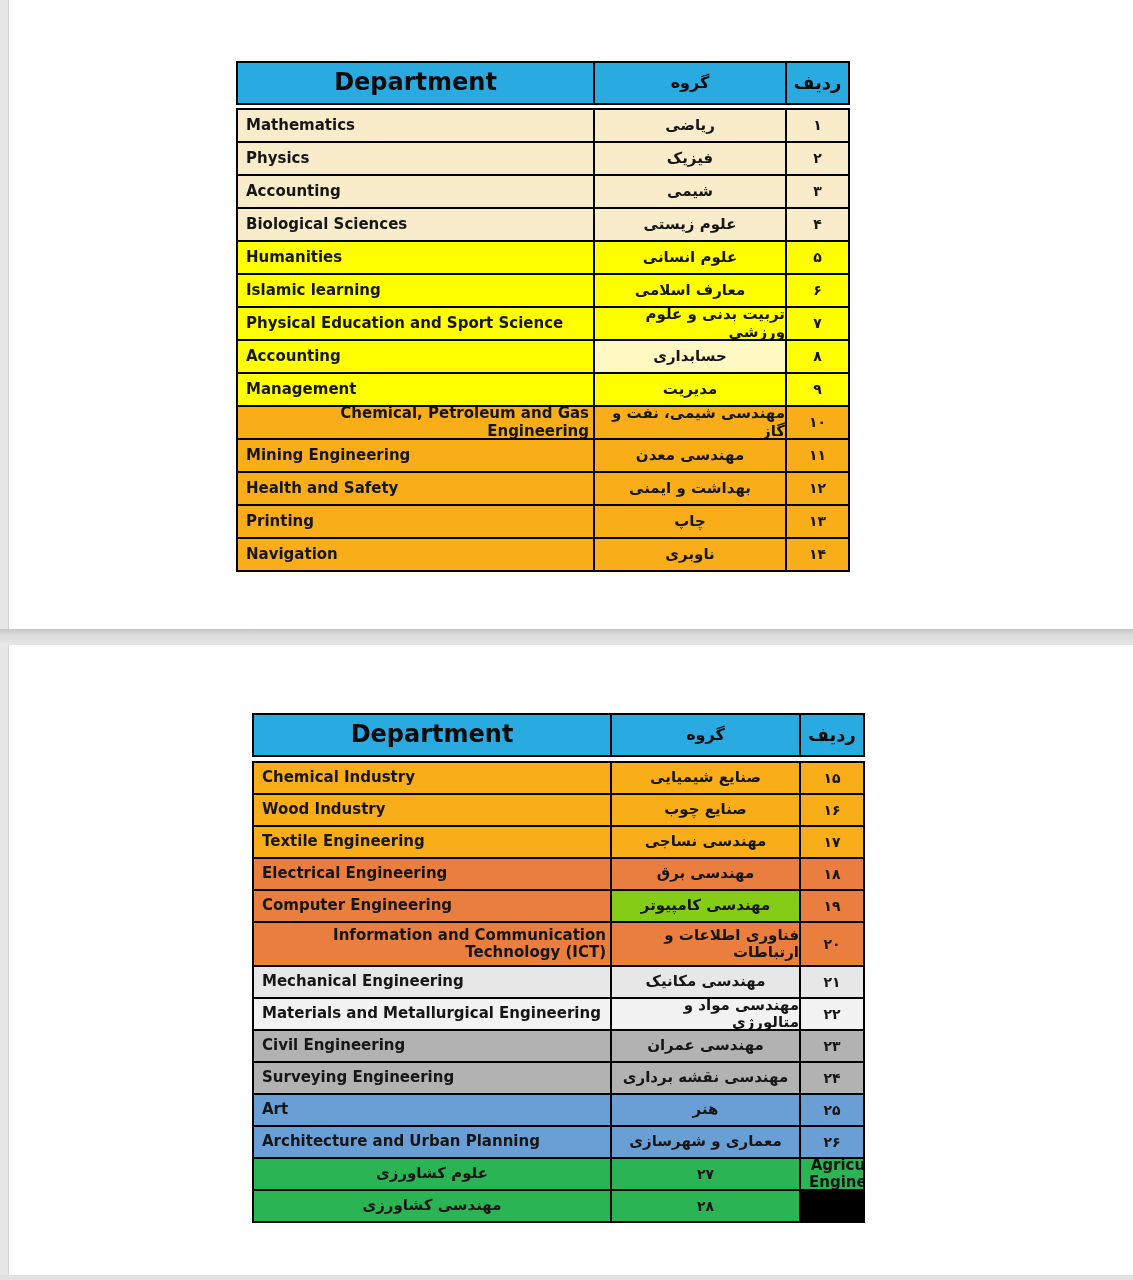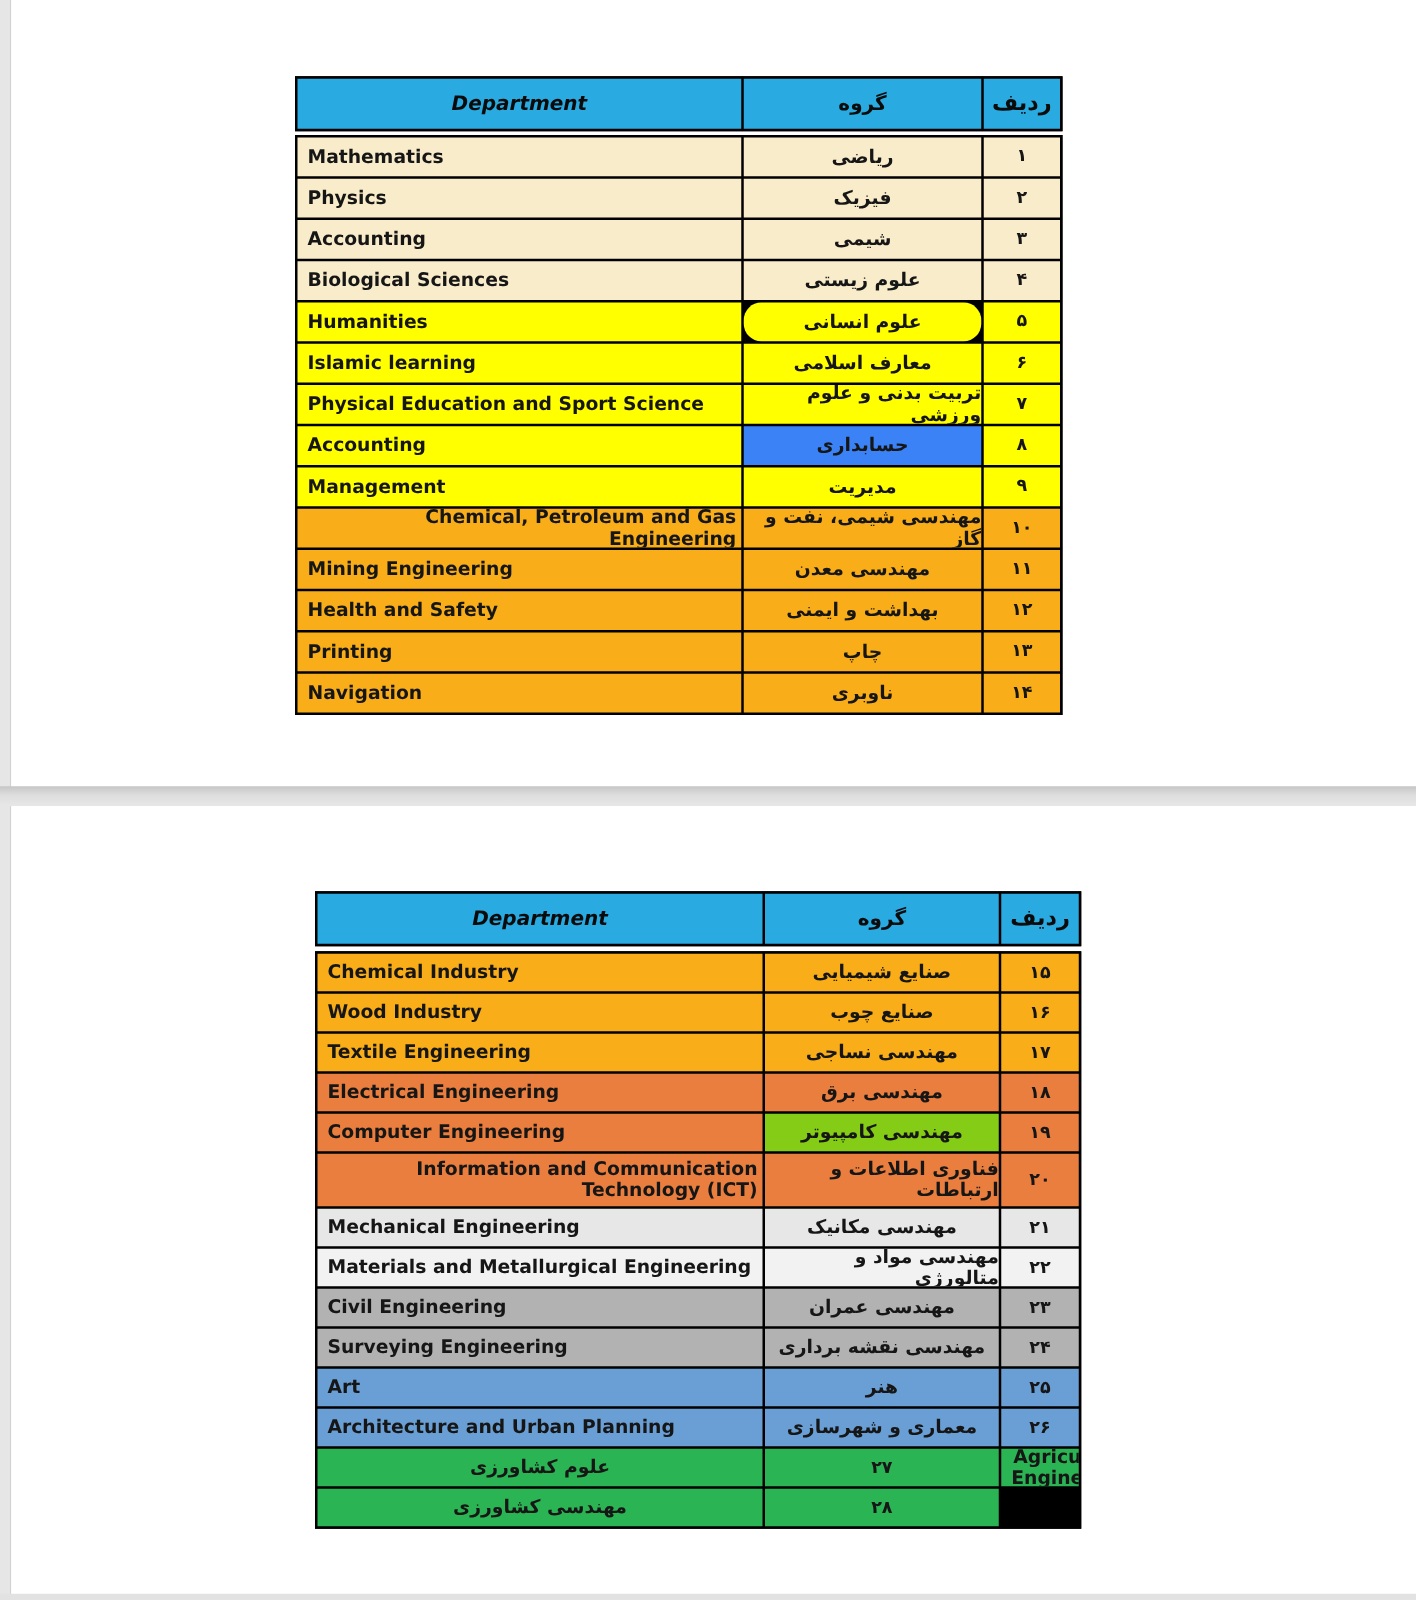--- a/index.html
+++ b/index.html
@@ -38,21 +38,21 @@
   .t2 .tbody{margin-top:4px;grid-template-rows:repeat(5,30px) 42px repeat(8,30px);}
   .cell{
     display:flex;align-items:center;justify-content:center;
     font-weight:bold;font-size:15px;color:#161616;
     line-height:1.15;overflow:hidden;
   }
   .cell.dept{justify-content:flex-start;text-align:right;padding:0 4px 0 8px;}
   .cell.grp{direction:rtl;}
   .cell.num{font-size:14px;direction:rtl;}
   .thead .cell{background:var(--header-blue,#29abe2);color:#0b0b0b;}
-  .thead .hdept{font-size:16px;justify-content:center;padding:16px;font-style:italic;}
+  .thead .hdept{font-size:24px;justify-content:center;padding:16px;}
   .thead .hgrp{font-size:16px;}
   .thead .hnum{font-size:18px;}
 </style>
 </head>
 <body>
 
 <div class="left-strip"></div>
 <div class="page page-1"></div>
 <div class="page-gap"></div>
 <div class="page page-2"></div>
@@ -71,30 +71,30 @@
       <div class="cell dept" style="background: rgb(249, 236, 202);">Physics</div>
       <div class="cell grp" style="background: rgb(249, 236, 202);">فیزیک</div>
       <div class="cell num" style="background: rgb(249, 236, 202);">۲</div>
       <div class="cell dept" style="background: rgb(249, 236, 202);">Accounting</div>
       <div class="cell grp" style="background: rgb(249, 236, 202);">شیمی</div>
       <div class="cell num" style="background: rgb(249, 236, 202);">۳</div>
       <div class="cell dept" style="background: rgb(249, 236, 202);">Biological Sciences</div>
       <div class="cell grp" style="background: rgb(249, 236, 202);">علوم زیستی</div>
       <div class="cell num" style="background: rgb(249, 236, 202);">۴</div>
       <div class="cell dept" style="background: rgb(255, 255, 0);">Humanities</div>
-      <div class="cell grp" style="background: rgb(255, 255, 0); border-radius: 14px;">علوم انسانی</div>
+      <div class="cell grp" style="background: rgb(255, 255, 0);">علوم انسانی</div>
       <div class="cell num" style="background: rgb(255, 255, 0);">۵</div>
       <div class="cell dept" style="background: rgb(255, 255, 0);">Islamic learning</div>
       <div class="cell grp" style="background: rgb(255, 255, 0);">معارف اسلامی</div>
       <div class="cell num" style="background: rgb(255, 255, 0);">۶</div>
       <div class="cell dept" style="background: rgb(255, 255, 0);">Physical Education and Sport Science</div>
       <div class="cell grp" style="background: rgb(255, 255, 0);">تربیت بدنی و علوم ورزشی</div>
       <div class="cell num" style="background: rgb(255, 255, 0);">۷</div>
       <div class="cell dept" style="background: rgb(255, 255, 0);">Accounting</div>
-      <div class="cell grp" style="background: #3b82f6;">حسابداری</div>
+      <div class="cell grp" style="background: #fef9c3;">حسابداری</div>
       <div class="cell num" style="background: rgb(255, 255, 0);">۸</div>
       <div class="cell dept" style="background: rgb(255, 255, 0);">Management</div>
       <div class="cell grp" style="background: rgb(255, 255, 0);">مدیریت</div>
       <div class="cell num" style="background: rgb(255, 255, 0);">۹</div>
       <div class="cell dept" style="background: rgb(249, 174, 25);">Chemical, Petroleum and Gas Engineering</div>
       <div class="cell grp" style="background: rgb(249, 174, 25);">مهندسی شیمی، نفت و گاز</div>
       <div class="cell num" style="background: rgb(249, 174, 25);">۱۰</div>
       <div class="cell dept" style="background: rgb(249, 174, 25);">Mining Engineering</div>
       <div class="cell grp" style="background: rgb(249, 174, 25);">مهندسی معدن</div>
       <div class="cell num" style="background: rgb(249, 174, 25);">۱۱</div>

